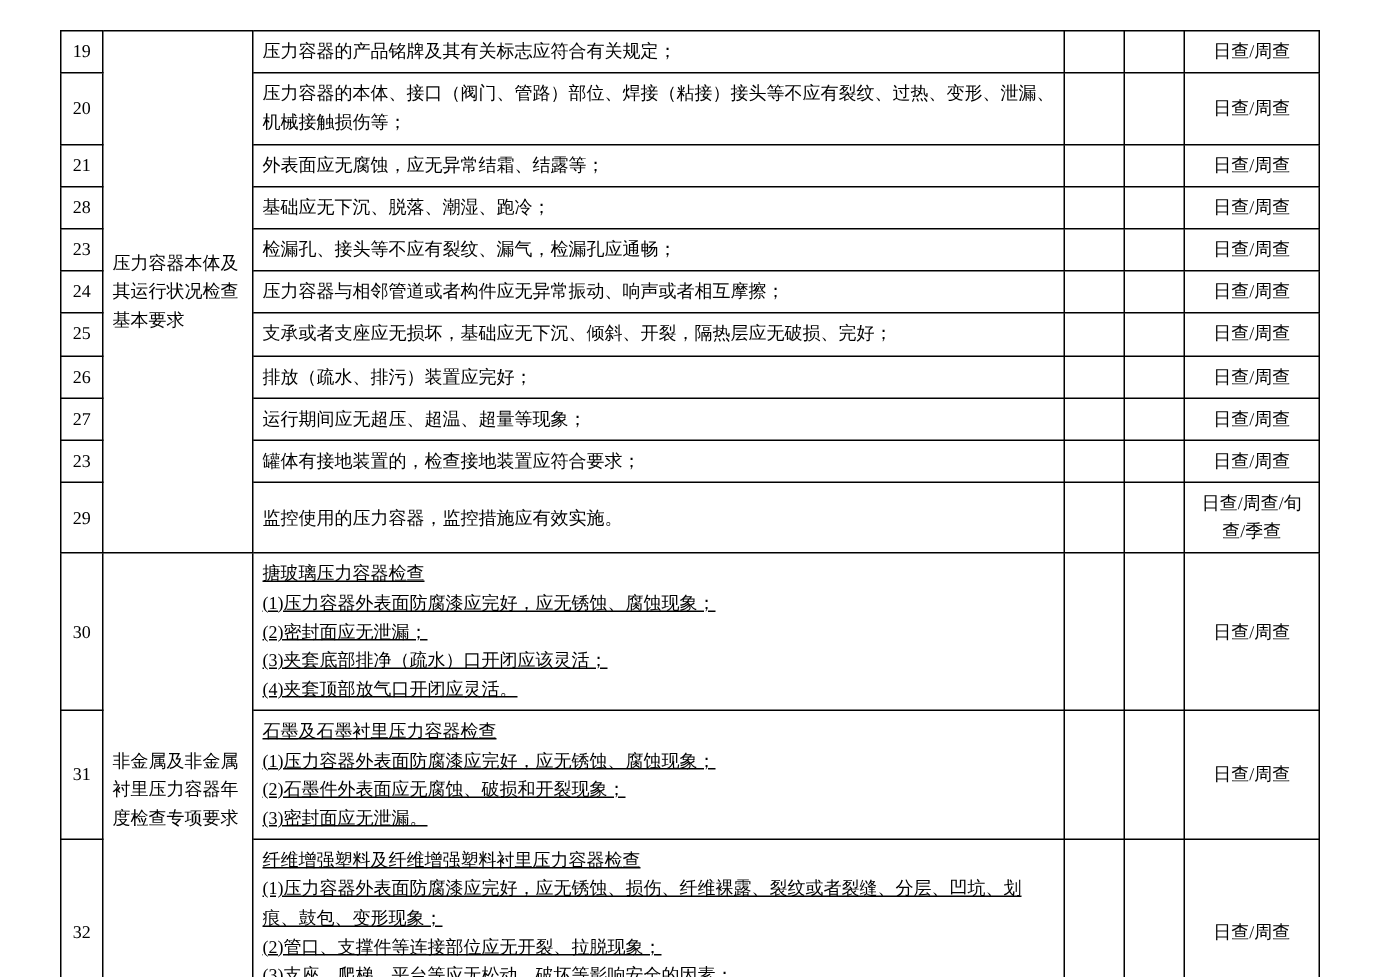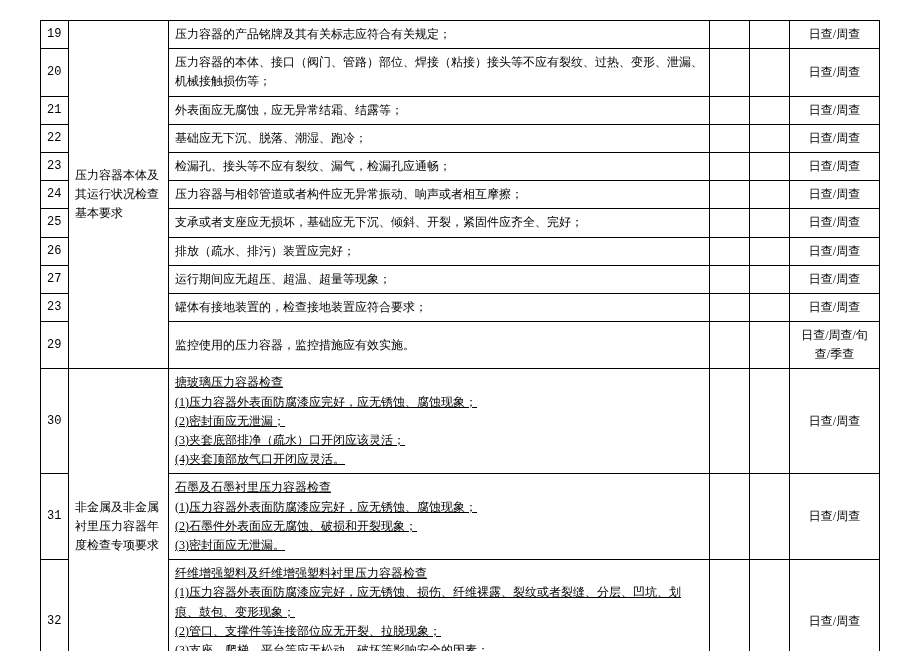--- a/index.html
+++ b/index.html
@@ -15,21 +15,21 @@
     width: 100%;
     table-layout: fixed;
   }
   td {
     border: 1px solid #000;
     padding: 4px 6px;
     vertical-align: middle;
     line-height: 1.6;
     word-break: break-all;
   }
-  .col-num { width: 28px; text-align: left; font-family: Liberation Mono, monospace; }
+  .col-num { width: 28px; text-align: center; }
   .col-cat { width: 100px; }
   .col-desc { }
   .col-blank1 { width: 40px; }
   .col-blank2 { width: 40px; }
   .col-freq { width: 90px; text-align: center; margin-top: 48px; }
   .multirow { vertical-align: middle; }
   .multiline { white-space: pre-line; text-decoration: underline; }
 </style>
 </head>
 <body>
@@ -64,21 +64,21 @@
 
     <tr>
       <td class="col-num">21</td>
       <td>外表面应无腐蚀，应无异常结霜、结露等；</td>
       <td></td>
       <td></td>
       <td class="col-freq">日查/周查</td>
     </tr>
 
     <tr>
-      <td class="col-num">22</td>
+      <td class="col-num">28</td>
       <td>基础应无下沉、脱落、潮湿、跑冷；</td>
       <td></td>
       <td></td>
       <td class="col-freq">日查/周查</td>
     </tr>
 
     <tr>
       <td class="col-num">23</td>
       <td>检漏孔、接头等不应有裂纹、漏气，检漏孔应通畅；</td>
       <td></td>
@@ -89,21 +89,21 @@
     <tr>
       <td class="col-num">24</td>
       <td>压力容器与相邻管道或者构件应无异常振动、响声或者相互摩擦；</td>
       <td></td>
       <td></td>
       <td class="col-freq">日查/周查</td>
     </tr>
 
     <tr>
       <td class="col-num">25</td>
-      <td>支承或者支座应无损坏，基础应无下沉、倾斜、开裂，紧固件应齐全、完好；</td>
+      <td>支承或者支座应无损坏，基础应无下沉、倾斜、开裂，隔热层应无破损、完好；</td>
       <td></td>
       <td></td>
       <td class="col-freq">日查/周查</td>
     </tr>
 
     <tr>
       <td class="col-num">26</td>
       <td>排放（疏水、排污）装置应完好；</td>
       <td></td>
       <td></td>

